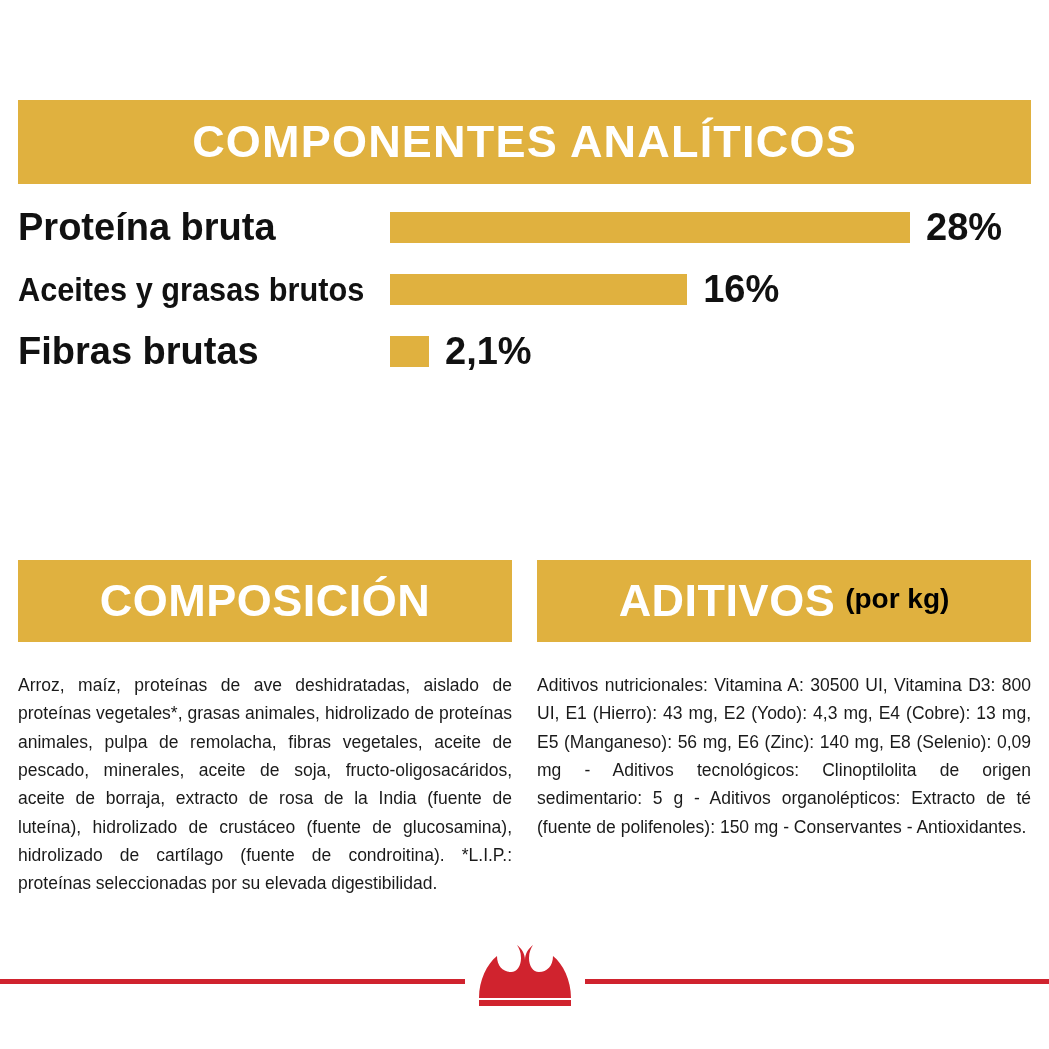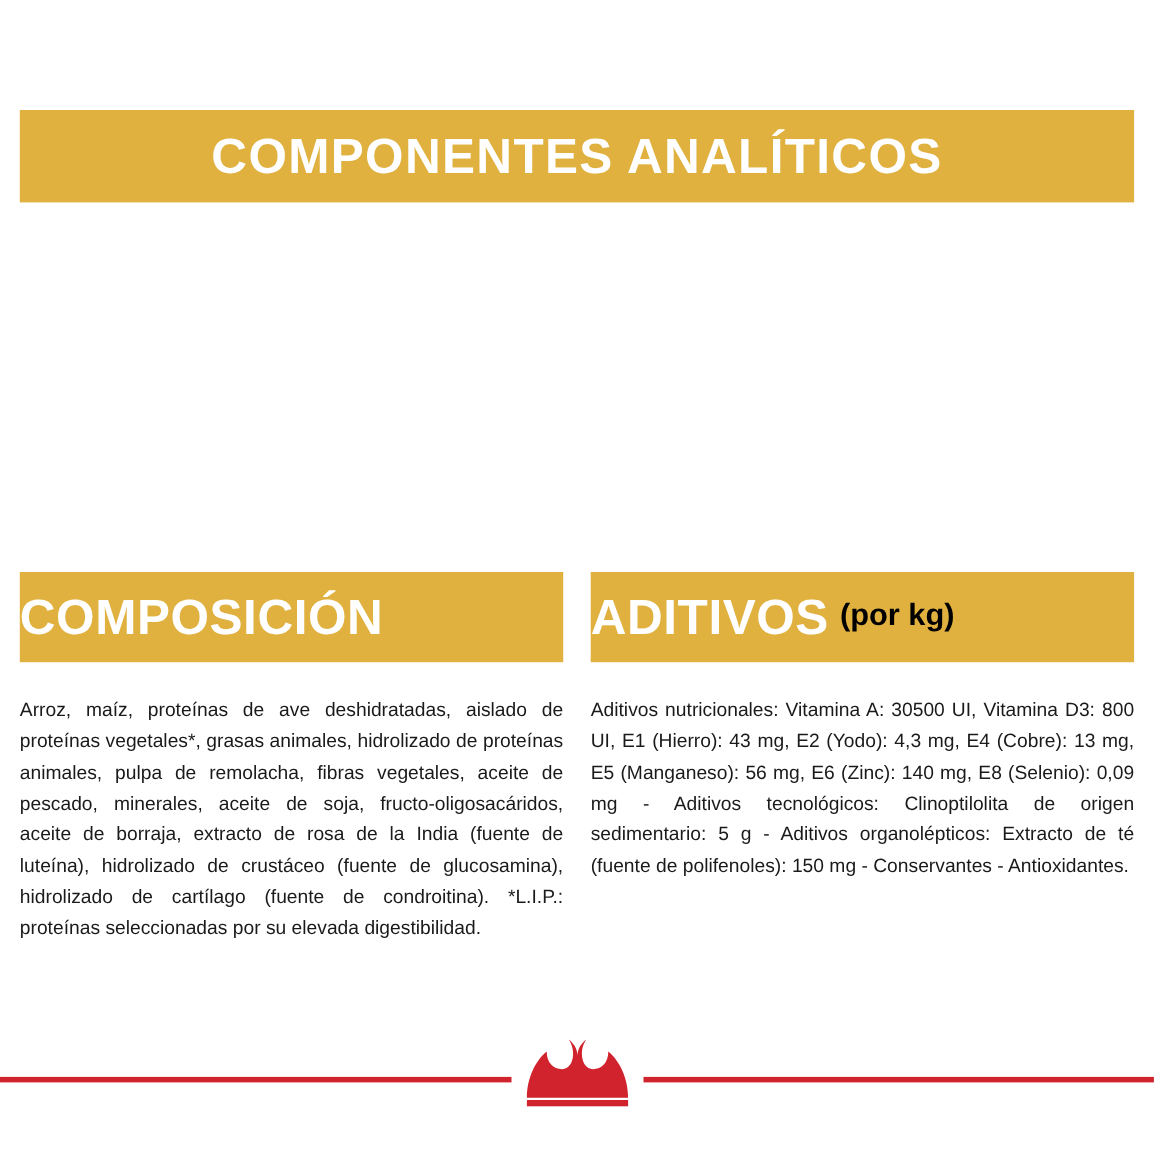--- a/index.html
+++ b/index.html
@@ -92,21 +92,23 @@
     top: 520px;
   }
   .panel.left  { left: 18px;  width: 494px; }
   .panel.right { left: 537px; width: 494px; }
 
   .panel-header {
     height: 82px;
     background: #e0b13f;
     display: flex;
     align-items: center;
+    justify-content: center;
     gap: 10px;
+    margin-top: 40px;
   }
   .panel-header .panel-title {
     color: #ffffff;
     font-size: 45px;
     font-weight: bold;
     letter-spacing: 0.5px;
   }
   .panel-header .panel-sub {
     color: #000000;
     font-size: 28px;
@@ -154,20 +156,47 @@
 </style>
 </head>
 <body>
 
 <div class="page">
 
   <div class="analytic-header">
     <span class="title">COMPONENTES ANALÍTICOS</span>
   </div>
 
+  <div class="bars">
+
+    <div class="bar-row">
+      <div class="bar-label">Proteína bruta</div>
+      <div class="bar-track">
+        <div class="bar-fill" id="fill0" style="width: 520px;"></div>
+        <div class="bar-value">28%</div>
+      </div>
+    </div>
+
+    <div class="bar-row">
+      <div class="bar-label squeeze">Aceites y grasas brutos</div>
+      <div class="bar-track">
+        <div class="bar-fill" id="fill1" style="width: 297.143px;"></div>
+        <div class="bar-value">16%</div>
+      </div>
+    </div>
+
+    <div class="bar-row">
+      <div class="bar-label">Fibras brutas</div>
+      <div class="bar-track">
+        <div class="bar-fill" id="fill2" style="width: 39px;"></div>
+        <div class="bar-value">2,1%</div>
+      </div>
+    </div>
+
+  </div>
 
   <div class="panel left">
     <div class="panel-header">
       <span class="panel-title">COMPOSICIÓN</span>
     </div>
     <div class="panel-body">Arroz, maíz, proteínas de ave deshidratadas, aislado de proteínas vegetales*, grasas animales, hidrolizado de proteínas animales, pulpa de remolacha, fibras vegetales, aceite de pescado, minerales, aceite de soja, fructo-oligosacáridos, aceite de borraja, extracto de rosa de la India (fuente de luteína), hidrolizado de crustáceo (fuente de glucosamina), hidrolizado de cartílago (fuente de condroitina). *L.I.P.: proteínas seleccionadas por su elevada digestibilidad.</div>
   </div>
 
   <div class="panel right">
     <div class="panel-header">

